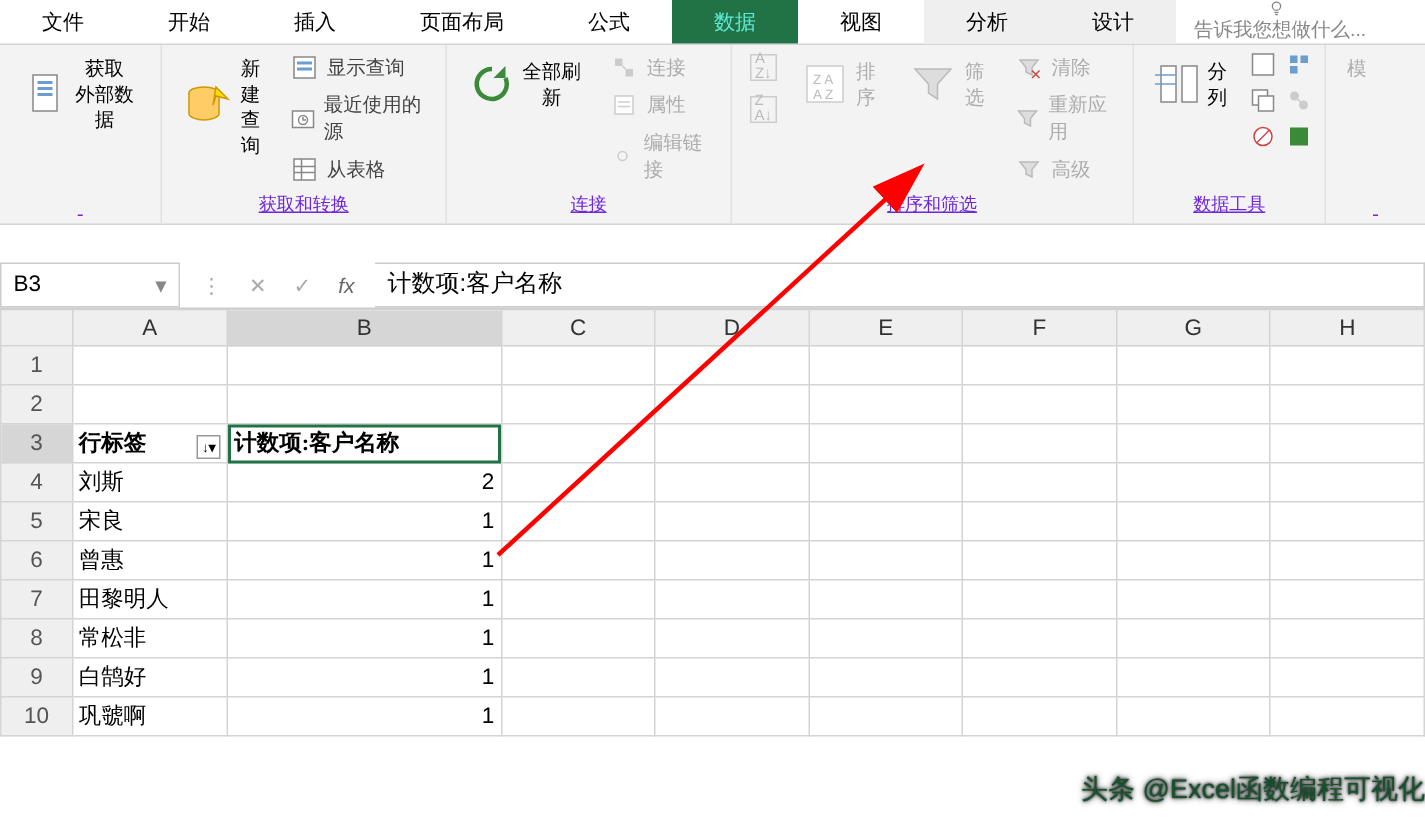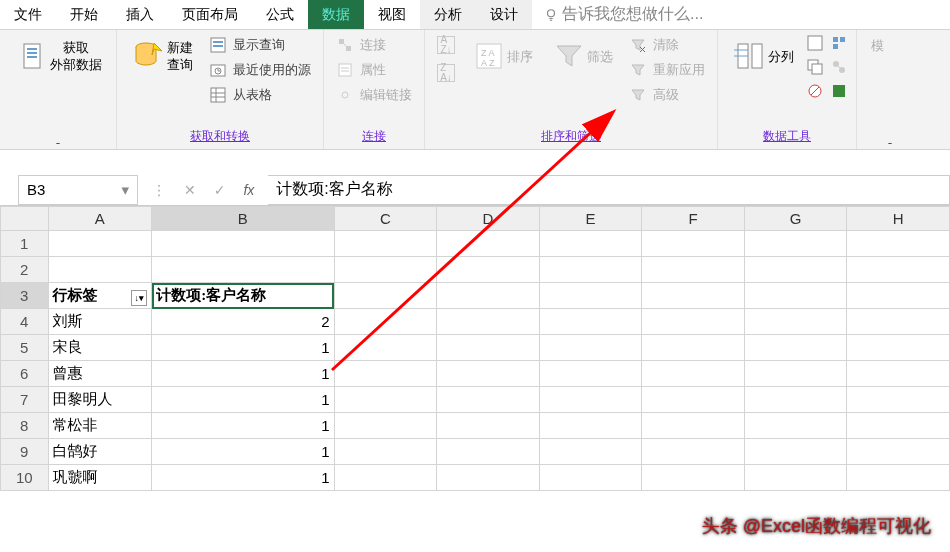--- a/index.html
+++ b/index.html
@@ -13,34 +13,35 @@
   position: relative;
 }
 .ribbon-tabs {
   display: flex;
   background: #fff;
   height: 30px;
   align-items: stretch;
   border-bottom: 1px solid #d4d4d4;
 }
 .tab {
-  padding: 6px 14px;
+  padding: 6px 28px;
   cursor: pointer;
   font-size: 14px;
   display: flex;
   align-items: center;
 }
 .tab.active { background: #217346; color: #5eead4; }
 .tab.contextual { color: #000; }
 .tell-me {
   display: flex;
   align-items: center;
   padding-left: 12px;
   color: #888;
-  font-size: 16px;
+  font-size: 13px;
+  flex-direction: column;
 }
 .tell-me svg { margin-right: 4px; }
 
 .ribbon {
   display: flex;
   background: #f3f3f3;
   height: 120px;
   border-bottom: 1px solid #d4d4d4;
 }
 .ribbon-group {
@@ -110,21 +111,20 @@
 }
 .name-box {
   width: 120px;
   height: 30px;
   border: 1px solid #ccc;
   padding: 4px 8px;
   font-size: 15px;
   display: flex;
   align-items: center;
   justify-content: space-between;
-  margin-left: 18px;
 }
 .fx-controls {
   display: flex;
   align-items: center;
   gap: 18px;
   padding: 0 14px;
   color: #aaa;
   font-size: 14px;
 }
 .formula-input {
@@ -197,24 +197,24 @@
 .corner {
   background: #efefef;
 }
 .arrow-overlay {
   position: absolute;
   pointer-events: none;
   top: 0; left: 0;
 }
 .watermark {
   position: absolute;
-  right: 19px;
+  right: 0;
   bottom: 14px;
   font-size: 18px;
-  color: #b91c1c;
+  color: #14532d;
   text-shadow: 0 0 4px rgba(0,0,0,0.9), 0 0 2px #000;
   font-weight: 500;
 }
 </style>
 </head>
 <body>
 
 <div class="ribbon-tabs">
   <div class="tab">文件</div>
   <div class="tab">开始</div>
@@ -298,20 +298,29 @@
             </span>
           <span>从表格</span>
         </div>
       </div>
     </div>
     <div class="group-label">获取和转换</div>
   </div>
 
   <div class="ribbon-group">
     <div class="group-content">
+      <div class="big-btn">
+        <div class="icon-box">
+          <svg width="32" height="32" viewBox="0 0 32 32">
+              <path d="M16 6a10 10 0 1 0 9 6" fill="none" stroke="#3a8a3a" stroke-width="3"></path>
+              <path d="M25 4v8h-8z" fill="#3a8a3a"></path>
+            </svg>
+        </div>
+        <span>全部刷新</span>
+      </div>
       <div class="small-list">
         <div class="small-item disabled">
           <span class="small-icon">
               <svg width="16" height="16">
                 <rect x="2" y="2" width="5" height="5" fill="#ccc"></rect>
                 <rect x="9" y="9" width="5" height="5" fill="#ccc"></rect>
                 <line x1="7" y1="7" x2="9" y2="9" stroke="#ccc"></line>
               </svg>
             </span>
           <span>连接</span>

